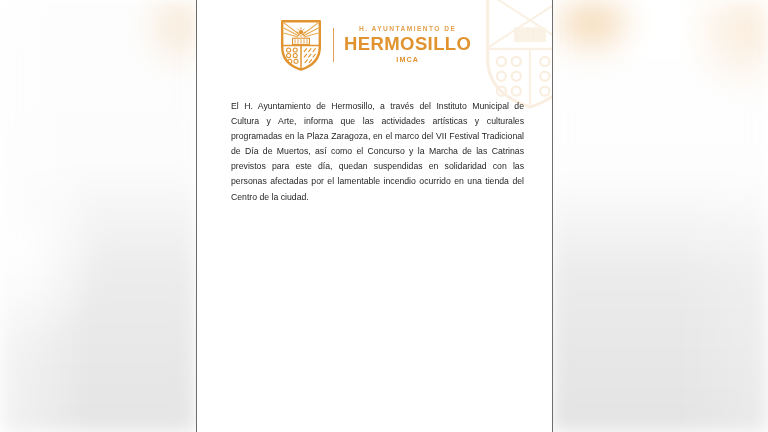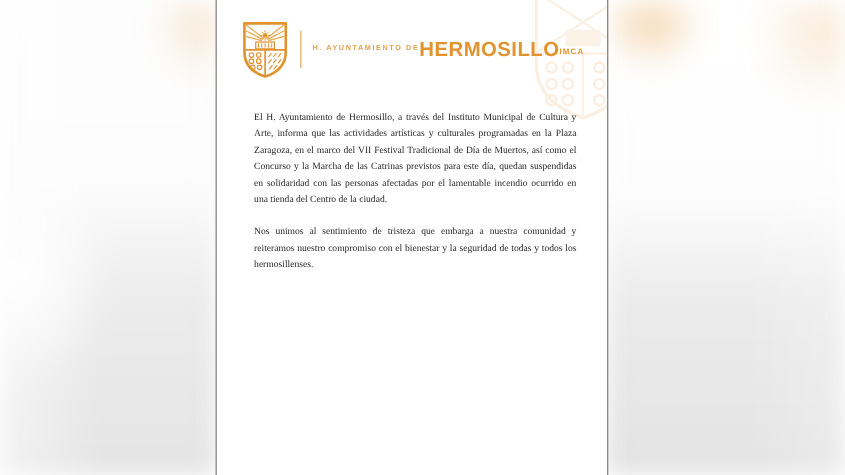--- a/index.html
+++ b/index.html
@@ -62,42 +62,42 @@
   
   #logo-block{
     position:absolute;left:0;top:19px;width:357px;
     display:flex;align-items:center;justify-content:center;gap:0;
   }
   #shield-icon{width:42px;height:52px;flex:none;}
   #shield-icon svg{width:100%;height:100%;display:block;}
   #logo-divider{
     width:1.4px;height:34px;background:#e0a055;margin:0 10px 0 11px;flex:none;
   }
-  #logo-text{display:flex;flex-direction:row;align-items:center;}
+  #logo-text{display:flex;flex-direction:column;align-items:center;}
   #org-line{
     font-size:6.6px;font-weight:bold;letter-spacing:1.45px;color:#e3a24d;
     line-height:1;margin-bottom:2px;white-space:nowrap;
   }
   #org-name{
     font-size:18.5px;font-weight:bold;letter-spacing:.4px;color:#e0932f;
     line-height:1;white-space:nowrap;
   }
   #org-sub{
     font-size:7.2px;font-weight:bold;letter-spacing:1.1px;color:#e0932f;
     line-height:1;margin-top:3px;white-space:nowrap;
   }
 
   
   #body-copy{
     position:absolute;left:34px;top:99px;width:293px;
   }
   .para{
     font-size:8.7px;line-height:15.1px;color:#221f1f;
     text-align:justify;margin:0 0 13px 0;
-    font-family:Liberation Serif, serif;
+    font-family:Liberation Sans, sans-serif;
   }
   .para:last-child{margin-bottom:0;}
 </style>
 </head>
 <body>
 
 <div id="backdrop">
   <div class="bg-left"></div>
   <div class="bg-left-warm"></div>
   <div class="bg-right"></div>
@@ -216,16 +216,15 @@
 
     <div id="logo-text">
       <div id="org-line">H. AYUNTAMIENTO DE</div>
       <div id="org-name">HERMOSILLO</div>
       <div id="org-sub">IMCA</div>
     </div>
   </div>
 
   <div id="body-copy">
     <p class="para">El H. Ayuntamiento de Hermosillo, a través del Instituto Municipal de Cultura y Arte, informa que las actividades artísticas y culturales programadas en la Plaza Zaragoza, en el marco del VII Festival Tradicional de Día de Muertos, así como el Concurso y la Marcha de las Catrinas previstos para este día, quedan suspendidas en solidaridad con las personas afectadas por el lamentable incendio ocurrido en una tienda del Centro de la ciudad.</p>
-    <p class="para">Nos unimos al sentimiento de tristeza que embarga a nuestra comunidad y reiteramos nuestro compromiso con el bienestar y la seguridad de todas y todos los hermosillenses.</p>
   </div>
 
 </div>
 
 </body></html>

